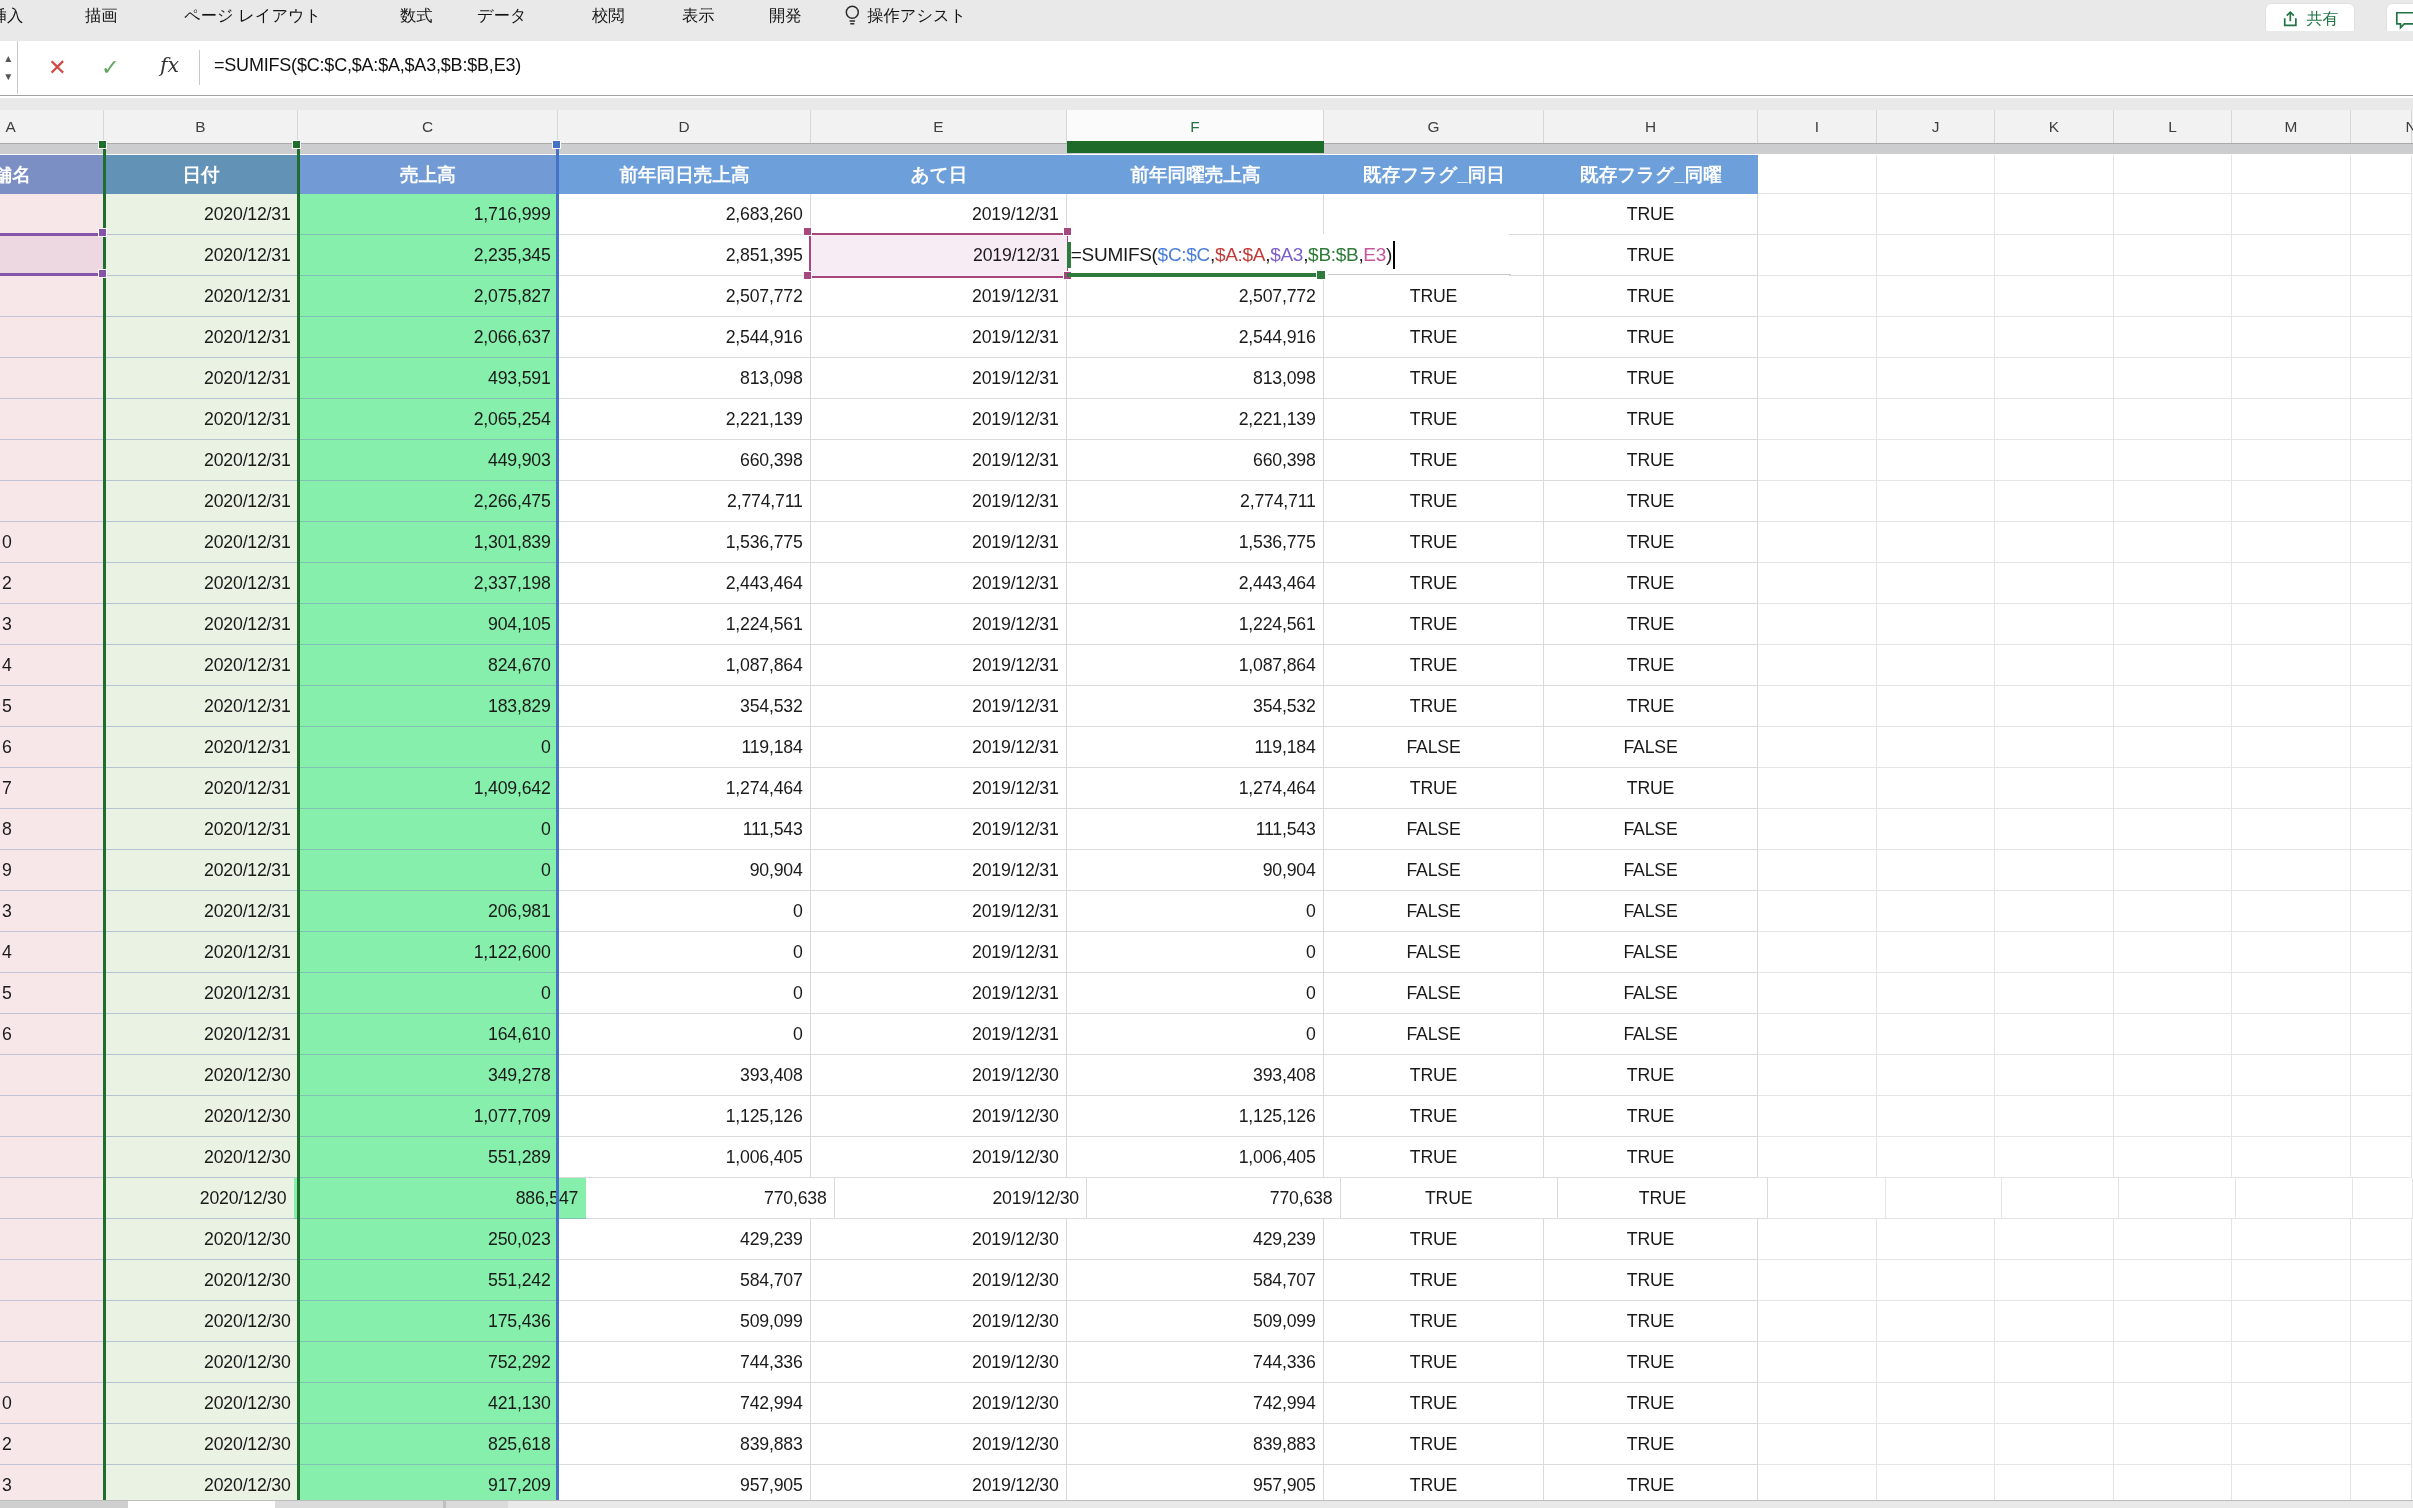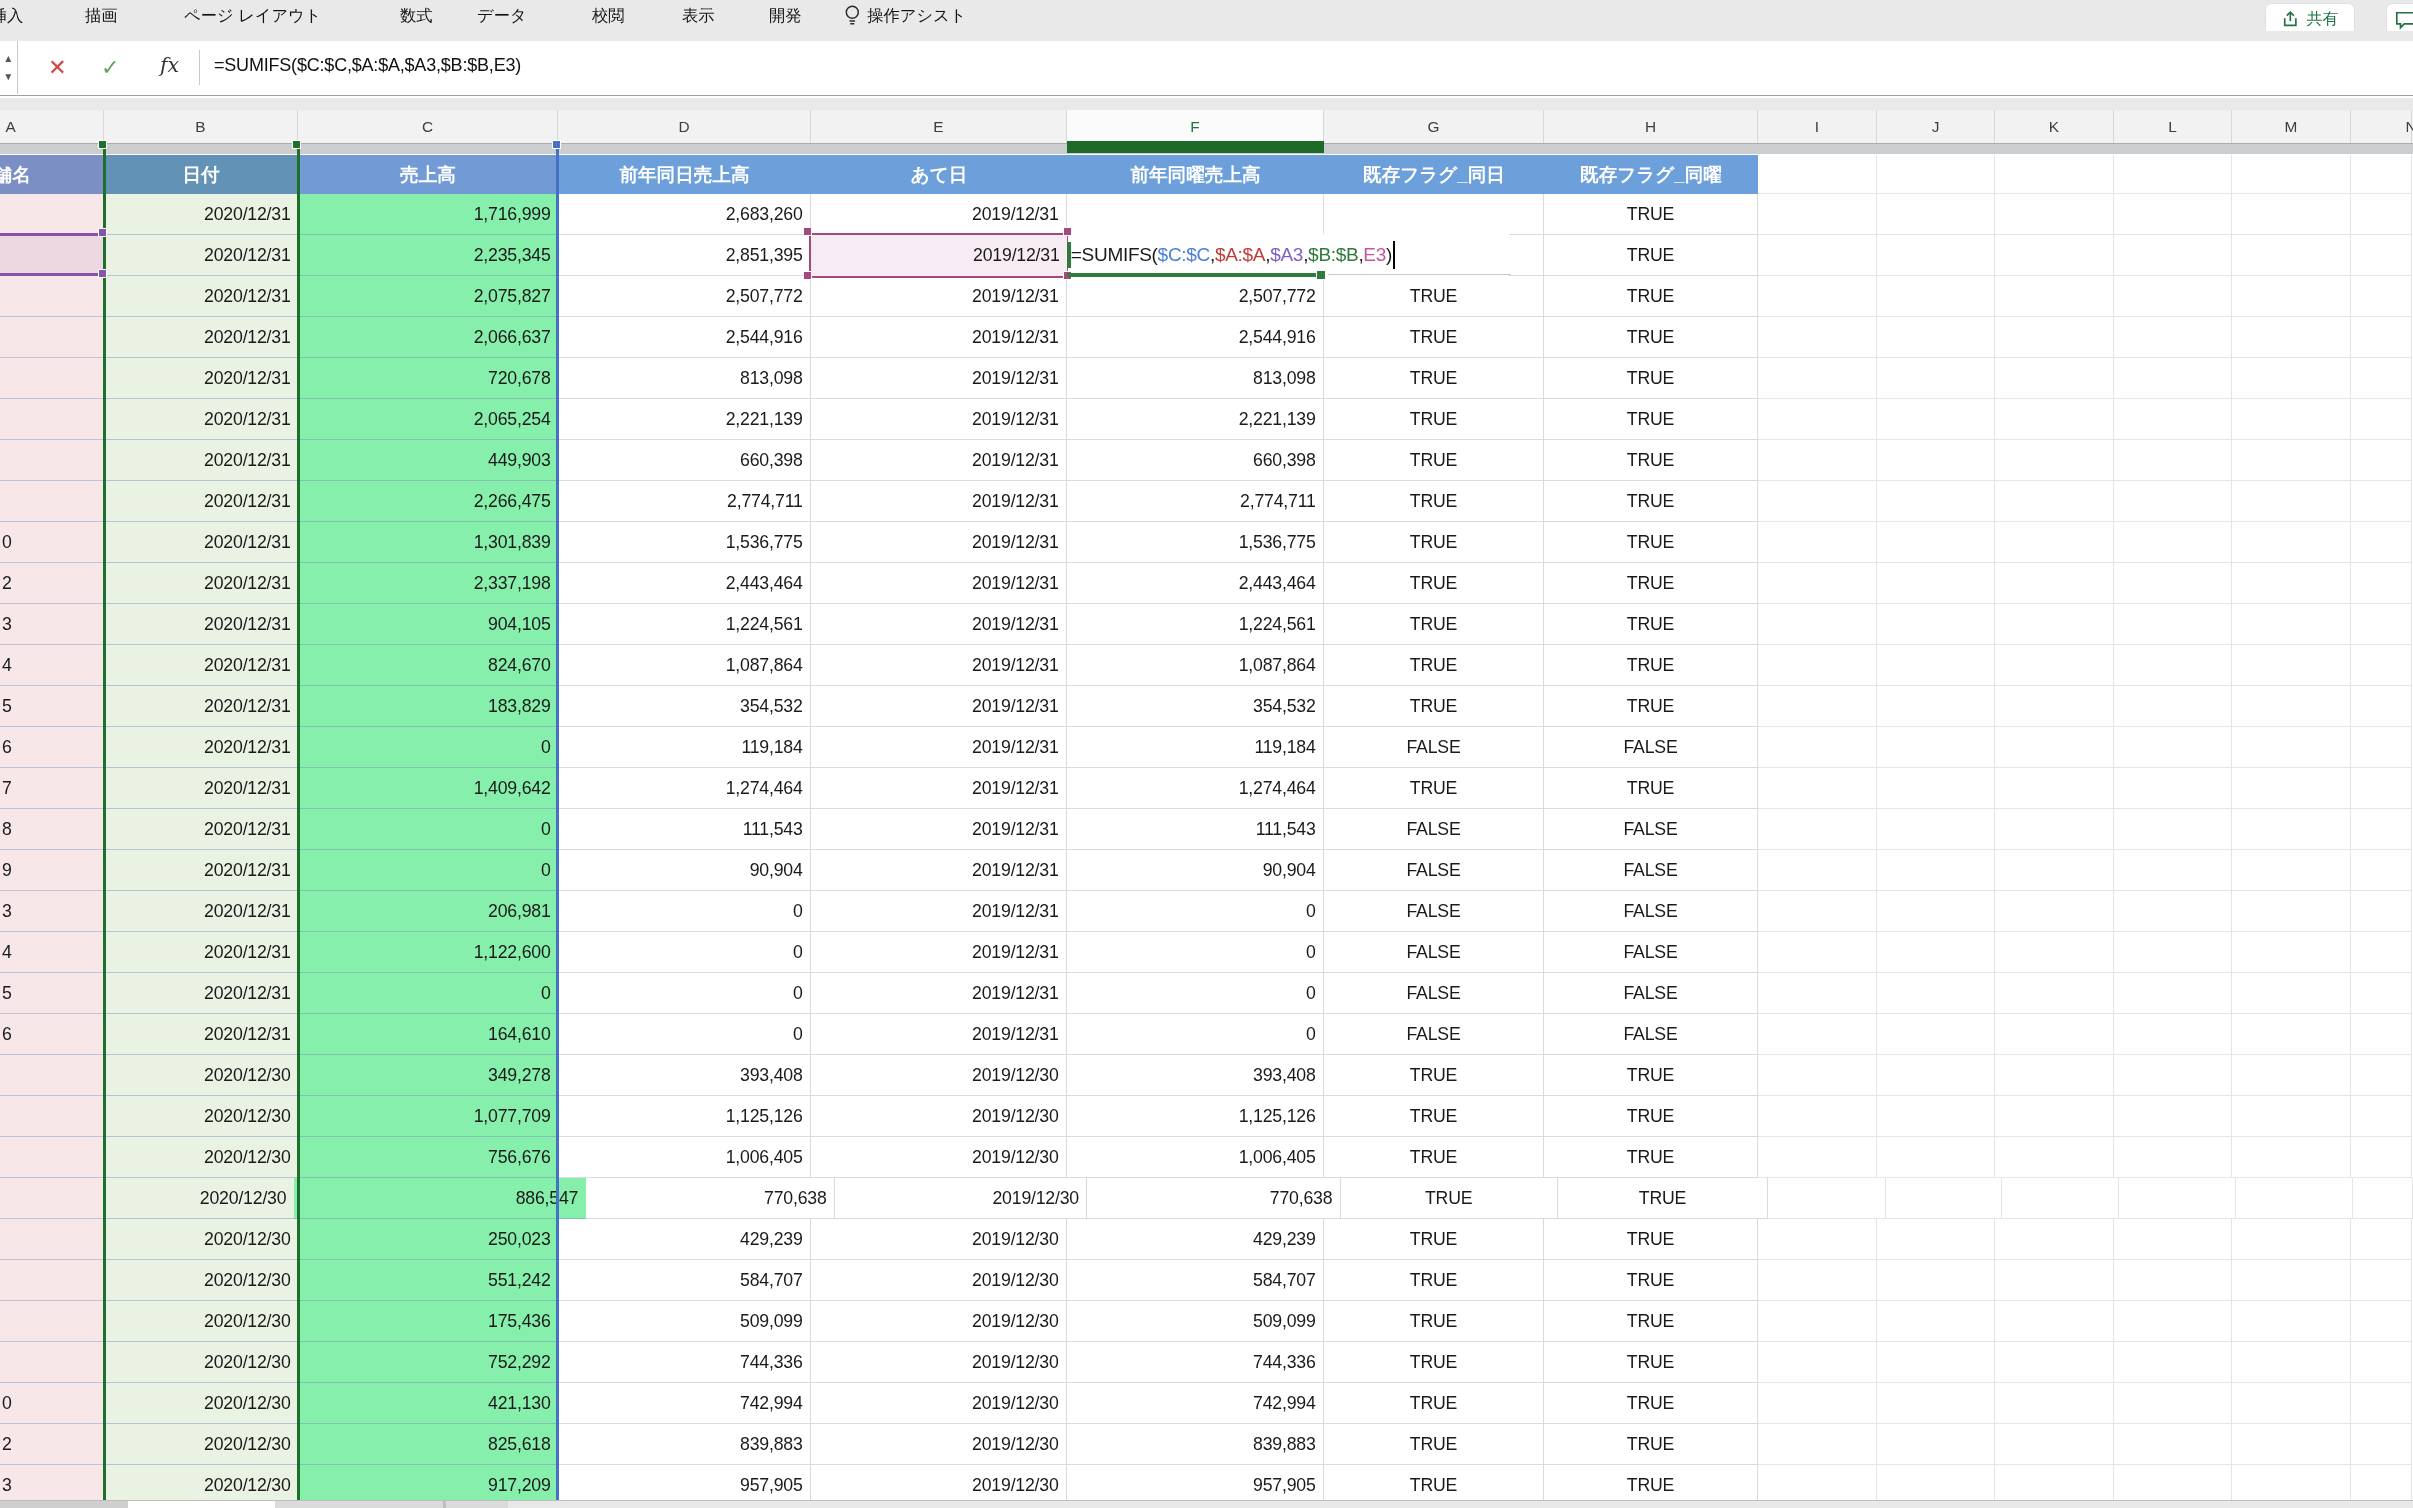--- a/index.html
+++ b/index.html
@@ -267,21 +267,21 @@
         <div class="cell col-out" style="width: 119px;"></div>
         <div class="cell col-out" style="width: 118px;"></div>
         <div class="cell col-out" style="width: 119px;"></div>
         <div class="cell col-out" style="width: 61px;"></div>
       </div>
       <div class="drow">
         <div class="cell col-a" style="width: 104px;">
           <span class="a-sliver"></span>
         </div>
         <div class="cell col-b num" style="width: 194px;">2020/12/31</div>
-        <div class="cell col-c num" style="width: 260px;">720,678</div>
+        <div class="cell col-c num" style="width: 260px;">493,591</div>
         <div class="cell col-mid num" style="width: 253px;">813,098</div>
         <div class="cell col-mid num" style="width: 256px;">2019/12/31</div>
         <div class="cell col-mid num" style="width: 257px;">813,098</div>
         <div class="cell col-mid ctr" style="width: 220px;">TRUE</div>
         <div class="cell col-mid ctr" style="width: 214px;">TRUE</div>
         <div class="cell col-out" style="width: 119px;"></div>
         <div class="cell col-out" style="width: 118px;"></div>
         <div class="cell col-out" style="width: 119px;"></div>
         <div class="cell col-out" style="width: 118px;"></div>
         <div class="cell col-out" style="width: 119px;"></div>
@@ -609,21 +609,21 @@
         <div class="cell col-out" style="width: 119px;"></div>
         <div class="cell col-out" style="width: 118px;"></div>
         <div class="cell col-out" style="width: 119px;"></div>
         <div class="cell col-out" style="width: 61px;"></div>
       </div>
       <div class="drow">
         <div class="cell col-a" style="width: 104px;">
           <span class="a-sliver"></span>
         </div>
         <div class="cell col-b num" style="width: 194px;">2020/12/30</div>
-        <div class="cell col-c num" style="width: 260px;">756,676</div>
+        <div class="cell col-c num" style="width: 260px;">551,289</div>
         <div class="cell col-mid num" style="width: 253px;">1,006,405</div>
         <div class="cell col-mid num" style="width: 256px;">2019/12/30</div>
         <div class="cell col-mid num" style="width: 257px;">1,006,405</div>
         <div class="cell col-mid ctr" style="width: 220px;">TRUE</div>
         <div class="cell col-mid ctr" style="width: 214px;">TRUE</div>
         <div class="cell col-out" style="width: 119px;"></div>
         <div class="cell col-out" style="width: 118px;"></div>
         <div class="cell col-out" style="width: 119px;"></div>
         <div class="cell col-out" style="width: 118px;"></div>
         <div class="cell col-out" style="width: 119px;"></div>

